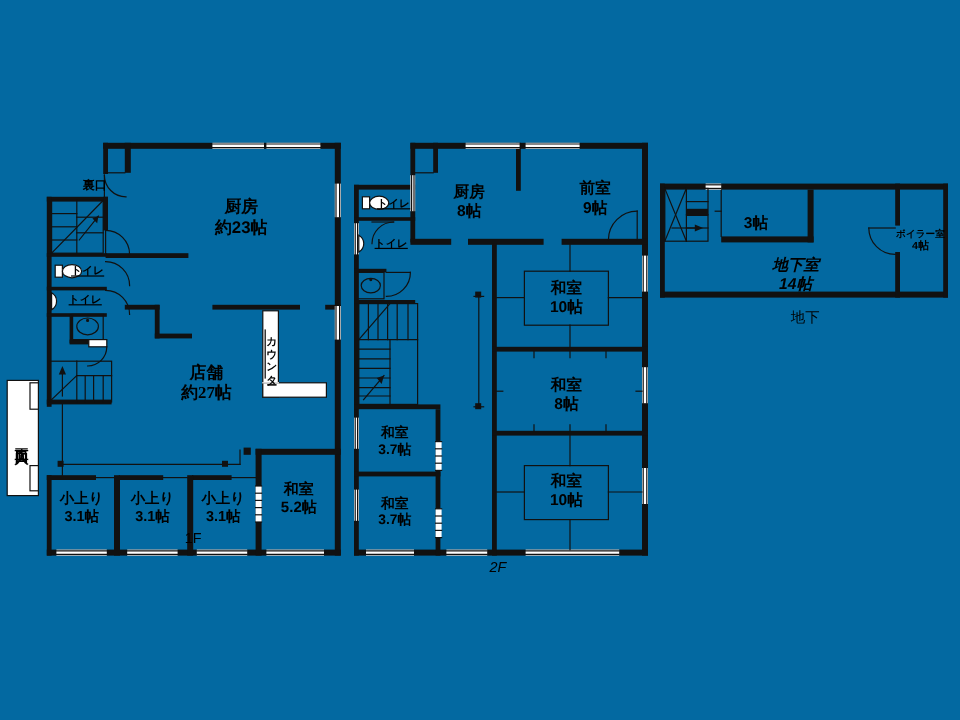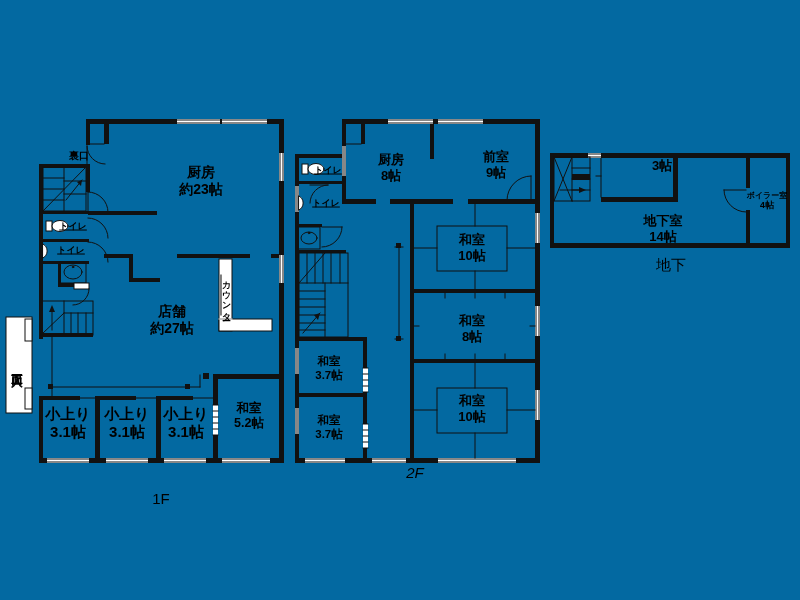--- a/index.html
+++ b/index.html
@@ -3,21 +3,21 @@
 <meta charset="utf-8">
 <style>
   html,body{margin:0;padding:0;background:#fff;}
   #canvas{position:relative;width:800px;height:600px;background:#0369a1;overflow:hidden;
           font-family:"Liberation Sans","DejaVu Sans",sans-serif;color:#000;}
   #plan-svg{position:absolute;left:0;top:0;}
   .lbl{position:absolute;transform:translate(-50%,-50%);white-space:nowrap;text-align:center;
        color:#000;font-weight:600;line-height:1.22;}
   .lbl span{display:block;}
   .v{writing-mode:vertical-rl;text-orientation:upright;letter-spacing:1px;}
-  .fs14{font-size:14px;} .fs13{font-size:13px;} .fs12{font-size:15px;}
+  .fs14{font-size:14px;} .fs13{font-size:13px;} .fs12{font-size:12px;}
   .fs11{font-size:11.5px;} .fs10{font-size:10px;} .fs9{font-size:9px;text-decoration:underline;} .fs8{font-size:8px;}
 </style>
 </head>
 <body>
 
 <div id="canvas">
 
 <svg id="plan-svg" width="800" height="600" viewBox="0 0 800 600" stroke-linecap="square" fill="none">
 
   <g stroke="#111" stroke-width="1">
@@ -351,21 +351,21 @@
 <div class="lbl fs9" style="left:73px;top:226px;">
       <span>トイレ</span>
     </div>
 <div class="lbl fs9" style="left:71px;top:250px;">
       <span>トイレ</span>
     </div>
 <div class="lbl fs14" style="left:201px;top:181px;">
       <span>厨房</span>
       <span>約23帖</span>
     </div>
-<div class="lbl fs14" style="left:172px;top:320px;">
+<div class="lbl fs14" style="left:172px;top:320px;font-family:Liberation Serif, serif;">
       <span>店舗</span>
       <span>約27帖</span>
     </div>
 <div class="lbl v fs9" style="left:226px;top:295px;letter-spacing:0;">
       <span>カウンター</span>
     </div>
 <div class="lbl v fs11" style="left:17px;top:366px;">
       <span>正面入口</span>
     </div>
 <div class="lbl fs12" style="left:68px;top:423px;">
@@ -377,21 +377,21 @@
       <span>3.1帖</span>
     </div>
 <div class="lbl fs12" style="left:186px;top:423px;">
       <span>小上り</span>
       <span>3.1帖</span>
     </div>
 <div class="lbl fs12" style="left:249px;top:416px;font-size:12.5px;">
       <span>和室</span>
       <span>5.2帖</span>
     </div>
-<div class="lbl fs12" style="left:161px;top:499px;font-weight:500;">
+<div class="lbl fs12" style="left:161px;top:449px;font-weight:500;">
       <span>1F</span>
     </div>
 
 <div class="lbl fs9" style="left:328px;top:170px;">
       <span>トイレ</span>
     </div>
 <div class="lbl fs9" style="left:326px;top:203px;">
       <span>トイレ</span>
     </div>
 <div class="lbl fs13" style="left:391px;top:168px;">
@@ -419,24 +419,24 @@
       <span>3.7帖</span>
     </div>
 <div class="lbl fs11" style="left:329px;top:427px;">
       <span>和室</span>
       <span>3.7帖</span>
     </div>
 <div class="lbl fs12" style="left:415px;top:473px;font-weight:500;font-style:italic;">
       <span>2F</span>
     </div>
 
-<div class="lbl fs13" style="left:630px;top:166px;margin-left:32px;">
+<div class="lbl fs13" style="left:630px;top:186px;">
       <span>3帖</span>
     </div>
-<div class="lbl fs13" style="left:663px;top:229px;">
+<div class="lbl fs13" style="left:663px;top:229px;font-style:italic;">
       <span>地下室</span>
       <span>14帖</span>
     </div>
 <div class="lbl fs8" style="left:767px;top:201px;">
       <span>ボイラー室</span>
       <span style="font-size:9px;font-family:Liberation Mono, monospace;">4帖</span>
     </div>
 <div class="lbl fs12" style="left:671px;top:265px;font-weight:500;">
       <span>地下</span>
     </div>

